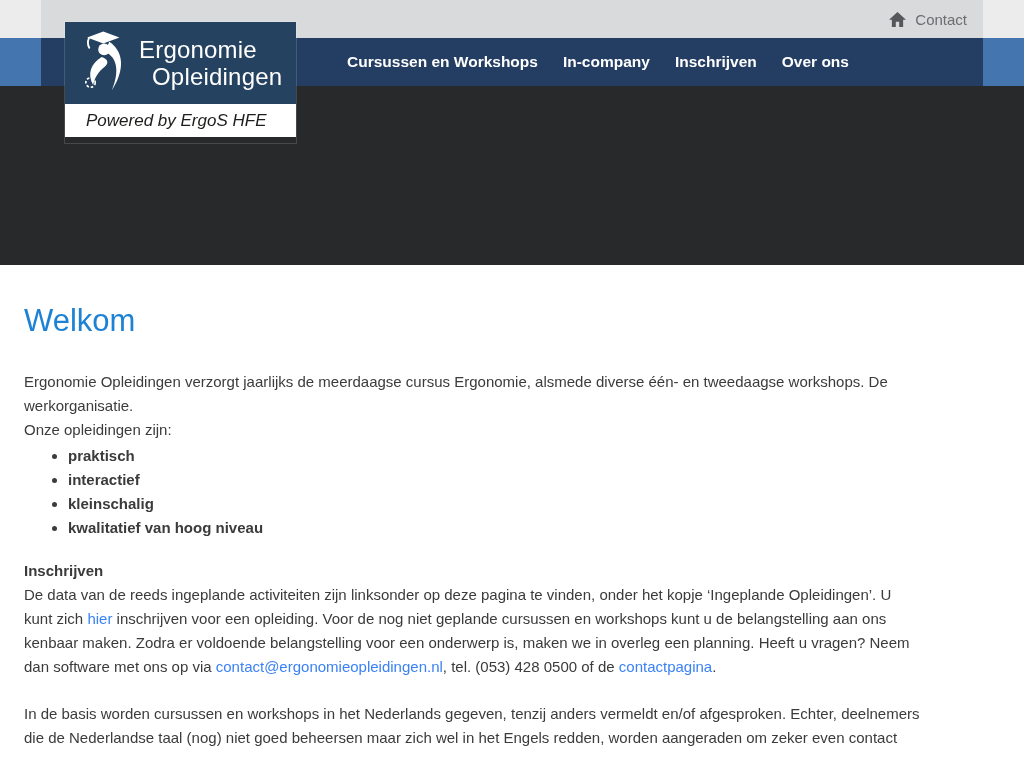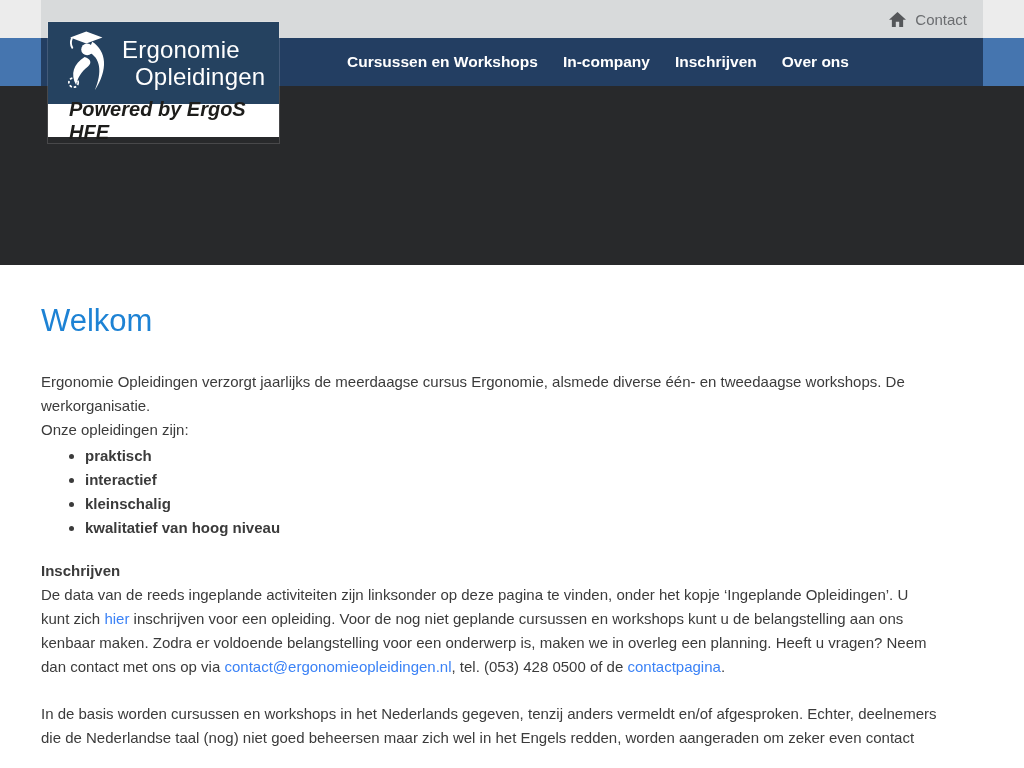--- a/index.html
+++ b/index.html
@@ -52,48 +52,48 @@
   }
 
   
   .hero {
     position: absolute; top: 86px; left: 0; width: 1024px; height: 179px;
     background: #28292b;
   }
 
   
   .logo-box {
-    position: absolute; top: 22px; left: 48px; width: 231px; height: 121px;
+    position: absolute; top: 22px; left: 65px; width: 231px; height: 121px;
     cursor: pointer; z-index: 5;
     box-shadow: 0 0 0 1px rgba(255,255,255,0.15);
   }
   .logo-top {
     width: 231px; height: 82px; background: #254260;
     display: flex; align-items: center; padding-left: 14px;
   }
   .logo-figure-icon { width: 52px; height: 68px; flex: 0 0 auto; }
   .logo-figure-icon svg { display: block; width: 100%; height: 100%; }
   .logo-title {
     color: #ffffff; font-size: 24px; line-height: 27px;
     margin-left: 8px; letter-spacing: 0.2px;
   }
   .logo-title .line2 { display: block; padding-left: 13px; }
   .logo-strip {
     width: 231px; height: 33px; background: #ffffff;
     display: flex; align-items: center; padding-left: 21px;
   }
   .logo-tagline {
-    font-size: 20px; font-weight: bold; font-style: italic; color: #1d1d1b;
+    font-size: 17px; font-weight: normal; font-style: italic; color: #1d1d1b;
   }
 
   
   .content {
     position: absolute; top: 265px; left: 0; width: 1024px; height: 503px;
     background: #ffffff;
-    padding: 37px 41px 0 41px;
+    padding: 37px 41px 0 24px;
   }
   .page-title {
     font-size: 31px; line-height: 38px; font-weight: 300;
     color: #1d82d4;
   }
   .bodytext { color: #3b3b3b; font-size: 15px; line-height: 24px; }
   .tline { display: block; white-space: nowrap; }
   .intro-para { margin-top: 30px; }
   .bullet-list { margin-top: 2px; padding-left: 44px; font-weight: bold; }
   .bullet-list li { line-height: 24px; }
@@ -172,21 +172,21 @@
       <li>kleinschalig</li>
       <li>kwalitatief van hoog niveau</li>
     </ul>
 
     <div class="section-heading">Inschrijven</div>
 
     <div class="bodytext">
       <span class="tline">De data van de reeds ingeplande activiteiten zijn linksonder op deze pagina te vinden, onder het kopje ‘Ingeplande Opleidingen’. U</span>
       <span class="tline"><span>kunt zich </span><a class="text-link">hier</a><span> inschrijven voor een opleiding. Voor de nog niet geplande cursussen en workshops kunt u de belangstelling aan ons</span></span>
       <span class="tline">kenbaar maken. Zodra er voldoende belangstelling voor een onderwerp is, maken we in overleg een planning. Heeft u vragen? Neem</span>
-      <span class="tline"><span>dan contact met ons op via </span><a class="text-link">contact@ergonomieopleidingen.nl</a><span>, tel. (053) 428 0500 of de </span><a class="text-link">contactpagina</a><span>.</span></span>
+      <span class="tline"><span>dan software met ons op via </span><a class="text-link">contact@ergonomieopleidingen.nl</a><span>, tel. (053) 428 0500 of de </span><a class="text-link">contactpagina</a><span>.</span></span>
     </div>
 
     <div class="bodytext outro-para">
       <span class="tline">In de basis worden cursussen en workshops in het Nederlands gegeven, tenzij anders vermeldt en/of afgesproken. Echter, deelnemers</span>
       <span class="tline">die de Nederlandse taal (nog) niet goed beheersen maar zich wel in het Engels redden, worden aangeraden om zeker even contact</span>
     </div>
   </main>
 
 </div>
 

